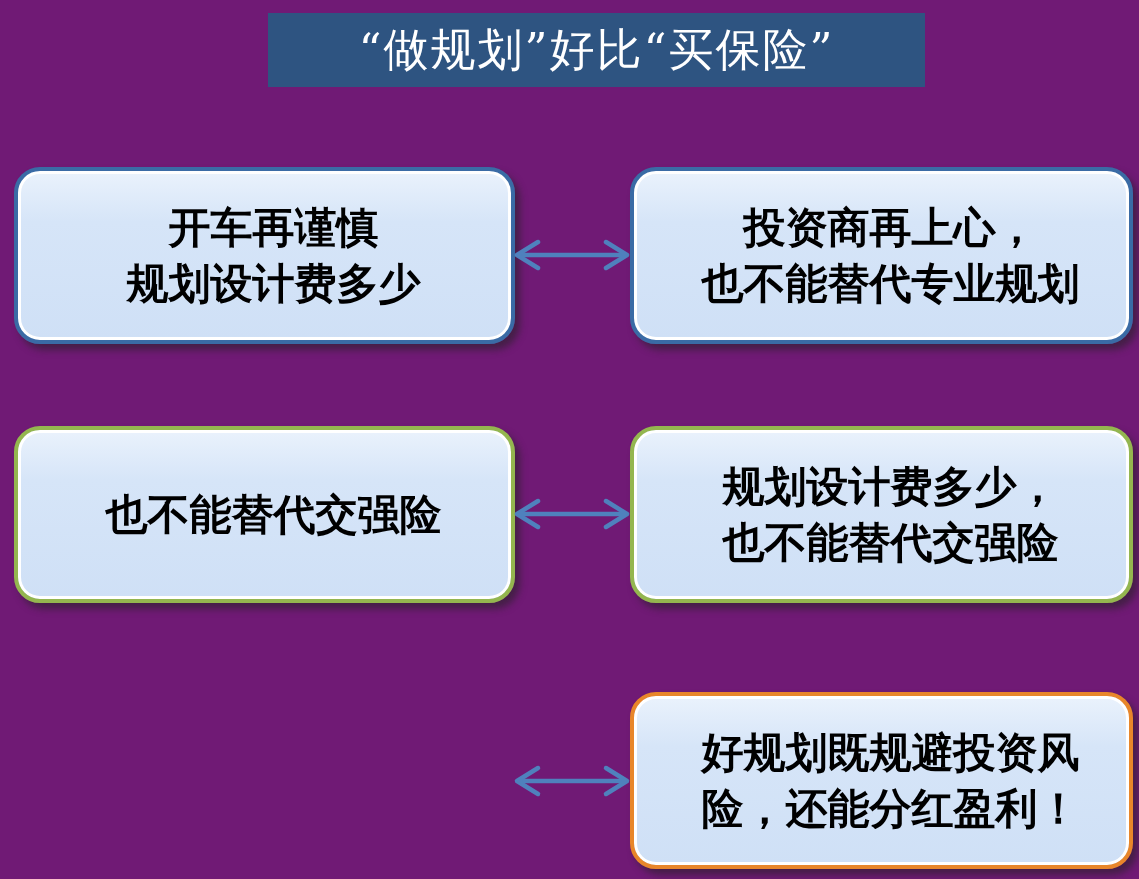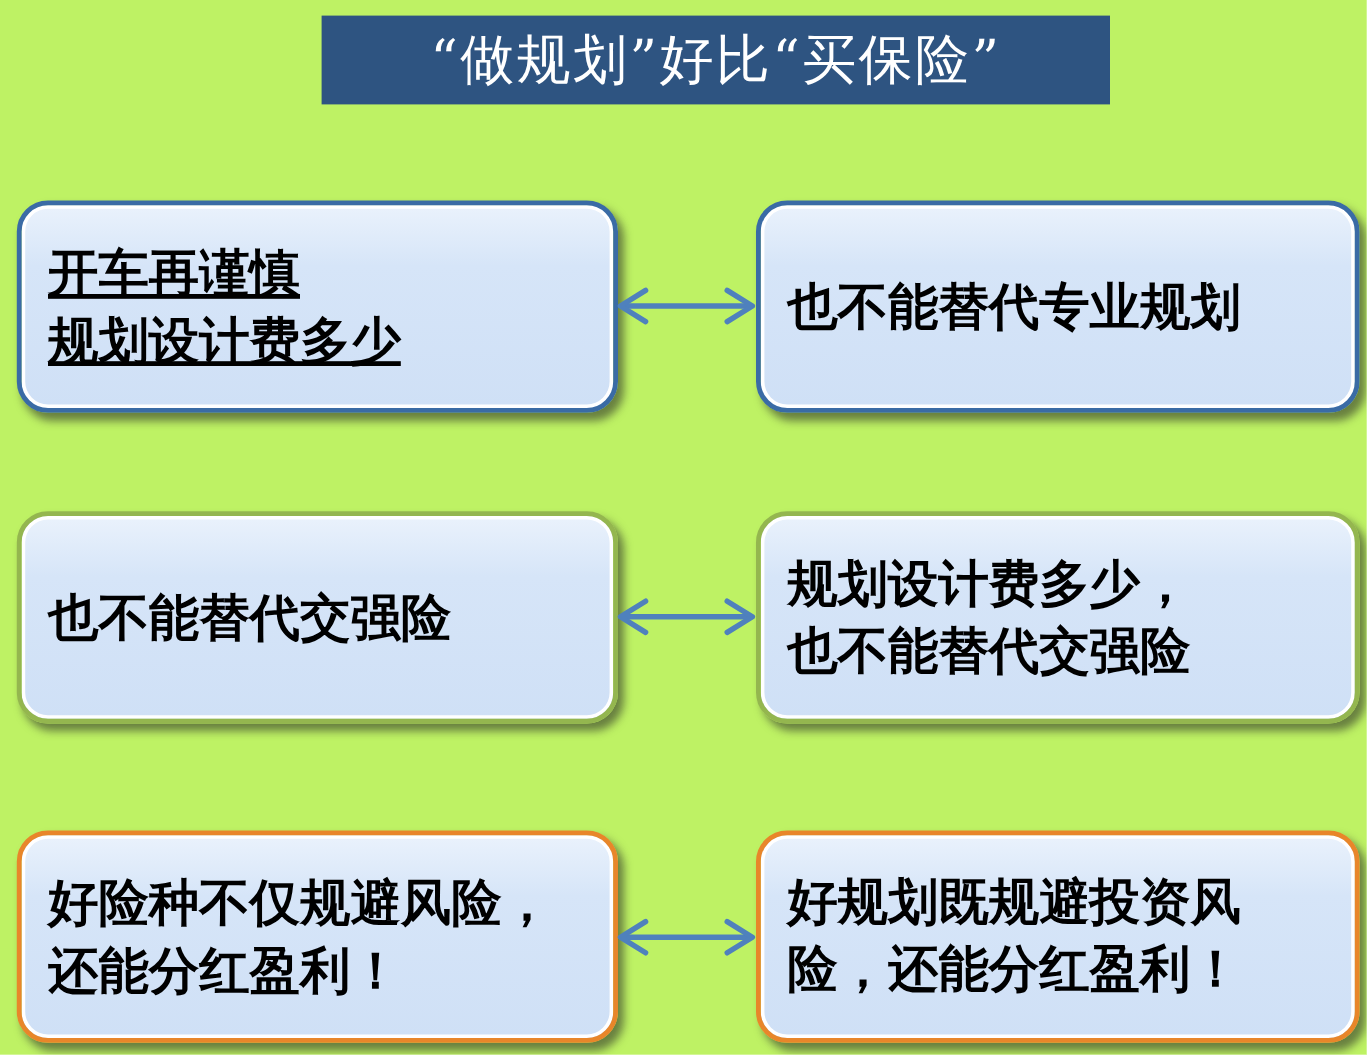--- a/index.html
+++ b/index.html
@@ -67,60 +67,57 @@
   .connector .shaft, .connector .head {
     fill: none;
     stroke-width: 4.5;
     stroke-linecap: round;
     stroke-linejoin: round;
   }
 </style>
 </head>
 <body>
 
-<div class="stage" style="background: #bef264;">
+<div class="stage" style="background: #701a75; text-align: center;">
 
   <div class="title-bar" style="background: rgb(46, 84, 129);">
     <span class="title-text" style="color: rgb(255, 255, 255);">“做规划”好比“买保险”</span>
   </div>
 
-  <div class="box box-left row-1" style="border-color: rgb(58, 107, 165); text-decoration: underline;">
+  <div class="box box-left row-1" style="border-color: rgb(58, 107, 165);">
     <div class="box-line">开车再谨慎</div>
     <div class="box-line">规划设计费多少</div>
   </div>
   <div class="connector conn-1">
     <svg viewBox="0 0 124 44">
       <line class="shaft" x1="10" y1="22" x2="114" y2="22" style="stroke: rgb(79, 129, 189);"></line>
       <path class="head" d="M28,9 L7,22 L28,35" style="stroke: rgb(79, 129, 189);"></path>
       <path class="head" d="M96,9 L117,22 L96,35" style="stroke: rgb(79, 129, 189);"></path>
     </svg>
   </div>
   <div class="box box-right row-1" style="border-color: rgb(58, 107, 165);">
+    <div class="box-line">投资商再上心，</div>
     <div class="box-line">也不能替代专业规划</div>
   </div>
 
   <div class="box box-left row-2" style="border-color: rgb(148, 182, 79);">
     <div class="box-line">也不能替代交强险</div>
   </div>
   <div class="connector conn-2">
     <svg viewBox="0 0 124 44">
       <line class="shaft" x1="10" y1="22" x2="114" y2="22" style="stroke: rgb(79, 129, 189);"></line>
       <path class="head" d="M28,9 L7,22 L28,35" style="stroke: rgb(79, 129, 189);"></path>
       <path class="head" d="M96,9 L117,22 L96,35" style="stroke: rgb(79, 129, 189);"></path>
     </svg>
   </div>
   <div class="box box-right row-2" style="border-color: rgb(148, 182, 79);">
     <div class="box-line">规划设计费多少，</div>
     <div class="box-line">也不能替代交强险</div>
   </div>
 
-  <div class="box box-left row-3" style="border-color: rgb(232, 134, 42);">
-    <div class="box-line">好险种不仅规避风险，</div>
-    <div class="box-line">还能分红盈利！</div>
-  </div>
   <div class="connector conn-3">
     <svg viewBox="0 0 124 44">
       <line class="shaft" x1="10" y1="22" x2="114" y2="22" style="stroke: rgb(79, 129, 189);"></line>
       <path class="head" d="M28,9 L7,22 L28,35" style="stroke: rgb(79, 129, 189);"></path>
       <path class="head" d="M96,9 L117,22 L96,35" style="stroke: rgb(79, 129, 189);"></path>
     </svg>
   </div>
   <div class="box box-right row-3" style="border-color: rgb(232, 134, 42); font-family: Liberation Serif, serif;">
     <div class="box-line">好规划既规避投资风</div>
     <div class="box-line">险，还能分红盈利！</div>

